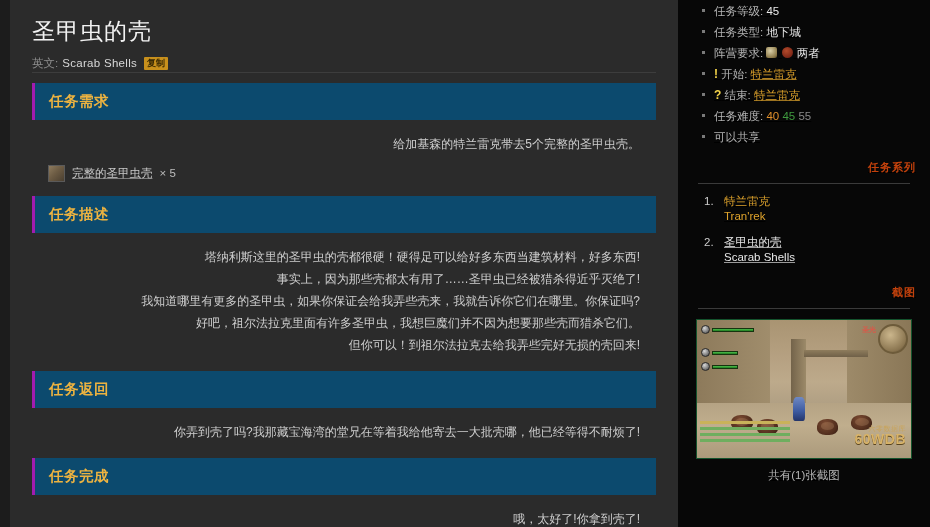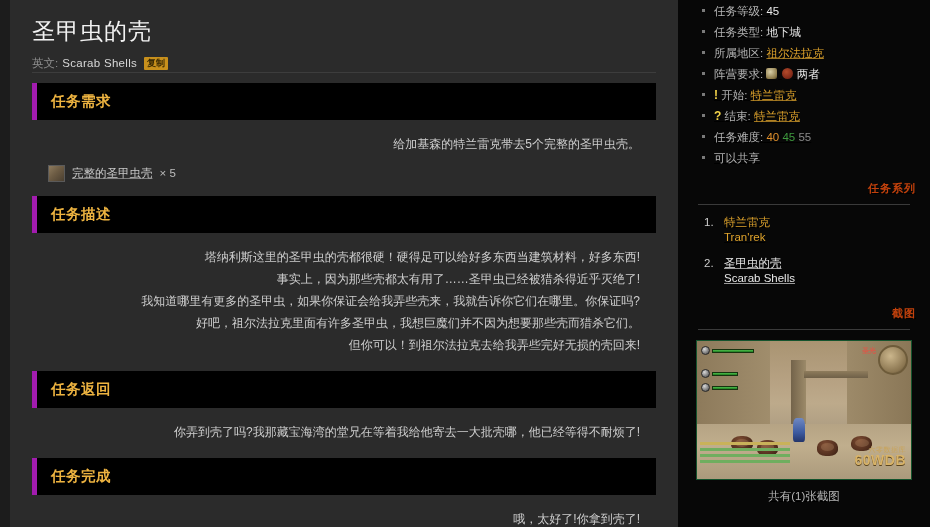--- a/index.html
+++ b/index.html
@@ -28,21 +28,21 @@
   .en-name { color: #d8d8d8; letter-spacing: .3px; }
   .copy-btn {
     display: inline-block; background: #c8901c; color: #3a2a05;
     font-size: 9px; line-height: 11px; padding: 1px 3px; border-radius: 1px;
     margin-left: 3px; cursor: pointer; font-weight: bold;
   }
   .hr-top { height: 1px; background: #3d3d3d; margin: 0 0 10px 0; }
 
   .section { margin-bottom: 2px; }
   .section-head {
-    background: #000000; border-left: 5px solid #a21caf;
+    background: #0c4a6e; border-left: 3px solid #a21caf;
     padding: 9px 14px; margin-bottom: 0;
   }
   .section-head h2 {
     color: #edb340; font-size: 14.5px; font-weight: bold; letter-spacing: .5px;
   }
   .section-body { padding: 14px 16px 12px 16px; }
   .section-body p {
     color: #cfcfcf; font-size: 12px; line-height: 21px; margin: 0 0 1px 0; text-align: right;
   }
 
@@ -224,24 +224,20 @@
     <ul class="facts">
       <li>
         <span class="fact-label">任务等级:</span>
         <span class="fact-val">45</span>
       </li>
       <li>
         <span class="fact-label">任务类型:</span>
         <span class="fact-val">地下城</span>
       </li>
       <li>
-        <span class="fact-label">所属地区:</span>
-        <span class="link-gold">祖尔法拉克</span>
-      </li>
-      <li>
         <span class="fact-label">阵营要求:</span>
         <span class="faction-ic ic-alliance"></span>
         <span class="faction-ic ic-horde"></span>
         <span class="fact-val">两者</span>
       </li>
       <li>
         <span class="bang">!</span>
         <span class="fact-label">开始:</span>
         <span class="link-gold">特兰雷克</span>
       </li>

